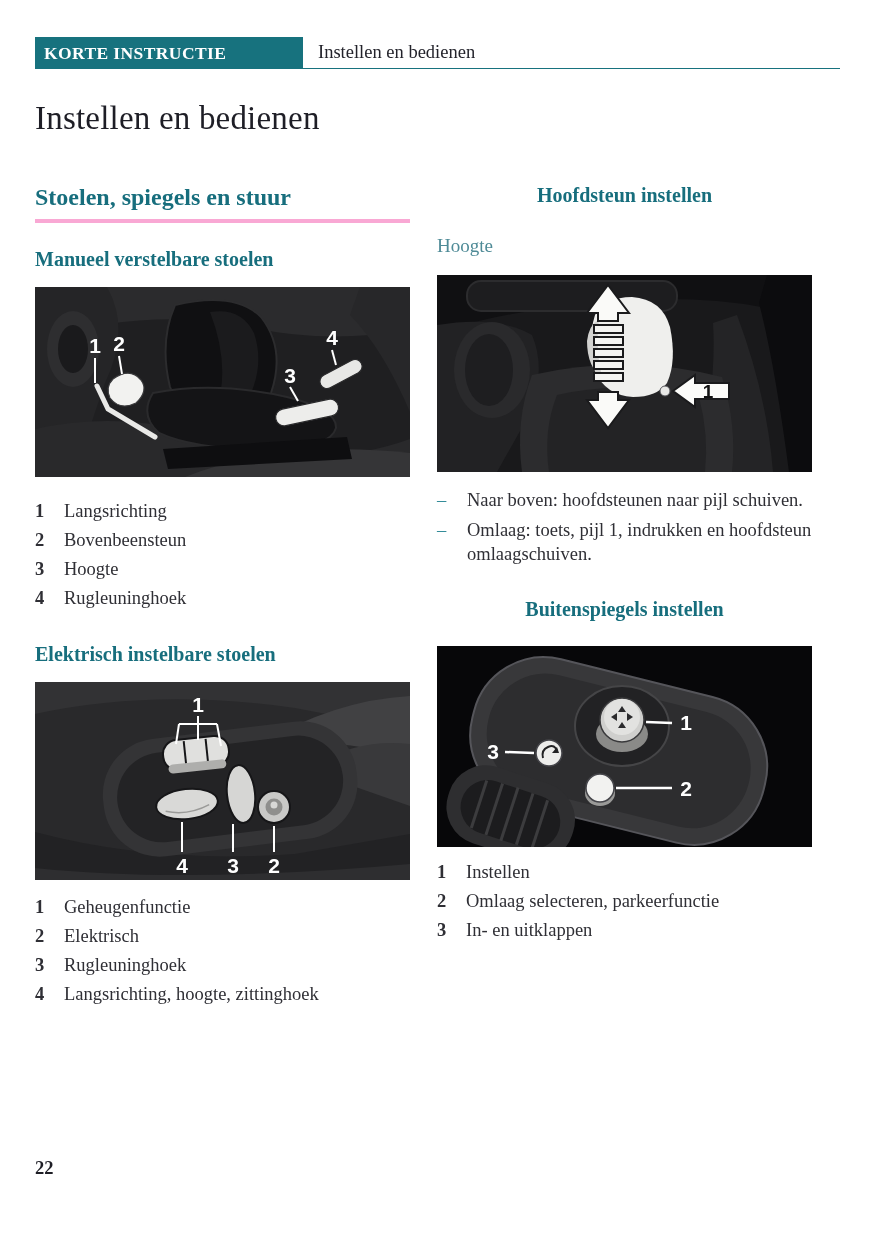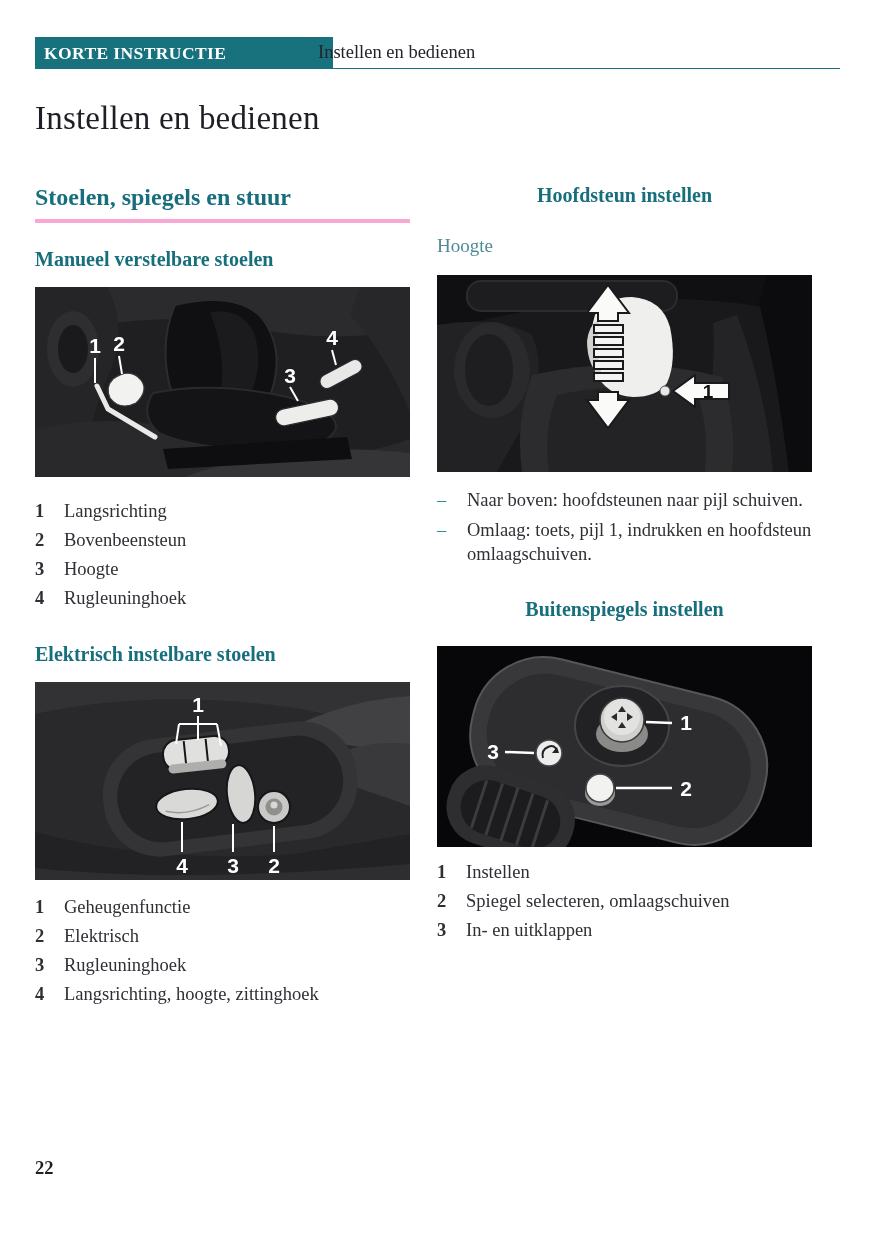--- a/index.html
+++ b/index.html
@@ -5,21 +5,21 @@
   html,body{margin:0;padding:0;background:#ffffff;}
   body{
     width:875px;height:1241px;position:relative;
     font-family:"Liberation Serif","DejaVu Serif",serif;
     color:#2f2f35;overflow:hidden;
   }
   .page{position:absolute;inset:0;background:#fff;}
 
   
   .kicker-box{
-    position:absolute;left:35px;top:37px;width:298px;height:32px;
+    position:absolute;left:35px;top:37px;width:268px;height:32px;
     background:#17727e;color:#fff;display:flex;align-items:center;
     padding-left:9px;box-sizing:border-box;
     font-size:17.5px;font-weight:600;letter-spacing:.4px;
   }
   .running-header{
     position:absolute;left:318px;top:42px;font-size:18.5px;color:#23232b;
   }
   .header-rule{
     position:absolute;left:35px;top:67.5px;width:805px;height:1.6px;background:#17727e;
   }
@@ -329,21 +329,21 @@
       </svg>
     </figure>
 
     <ul class="num-list">
       <li>
           <span class="n">1</span>
           <span>Instellen</span>
         </li>
       <li>
           <span class="n">2</span>
-          <span>Spiegel selecteren, omlaagschuiven</span>
+          <span>Omlaag selecteren, parkeerfunctie</span>
         </li>
       <li>
           <span class="n">3</span>
           <span>In- en uitklappen</span>
         </li>
     </ul>
   </div>
 
   <div class="page-number">22</div>
 </div>

